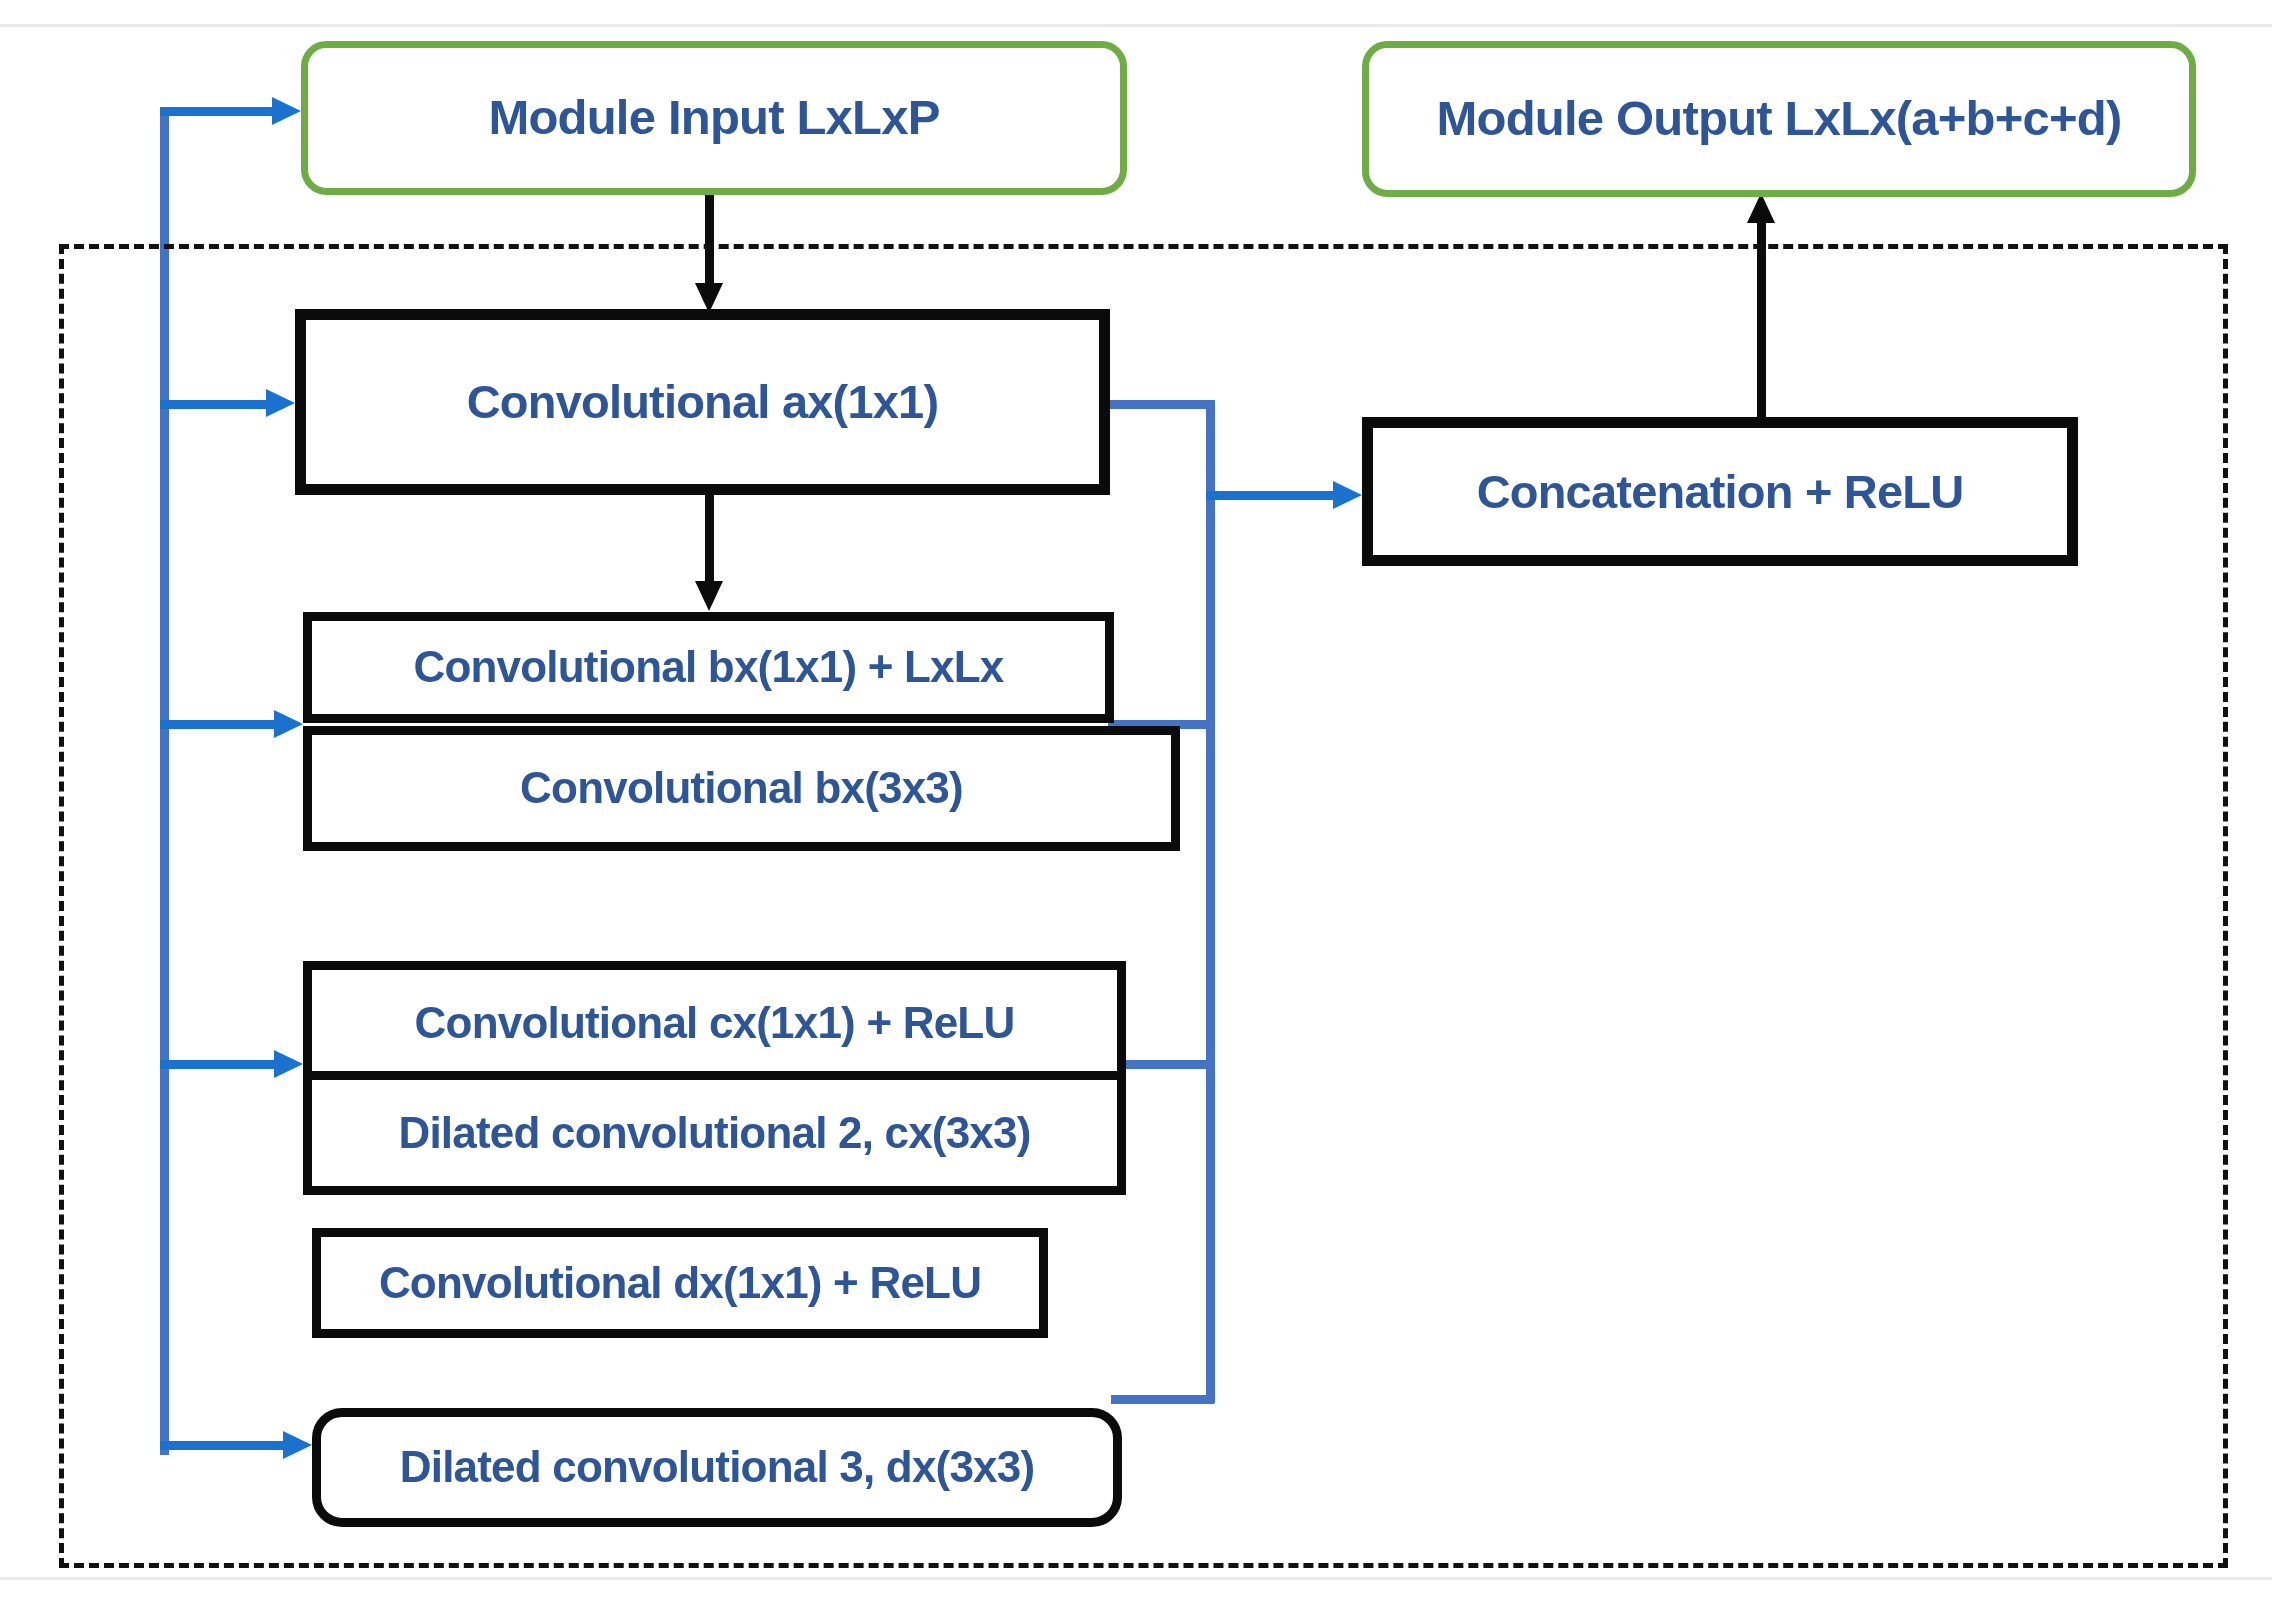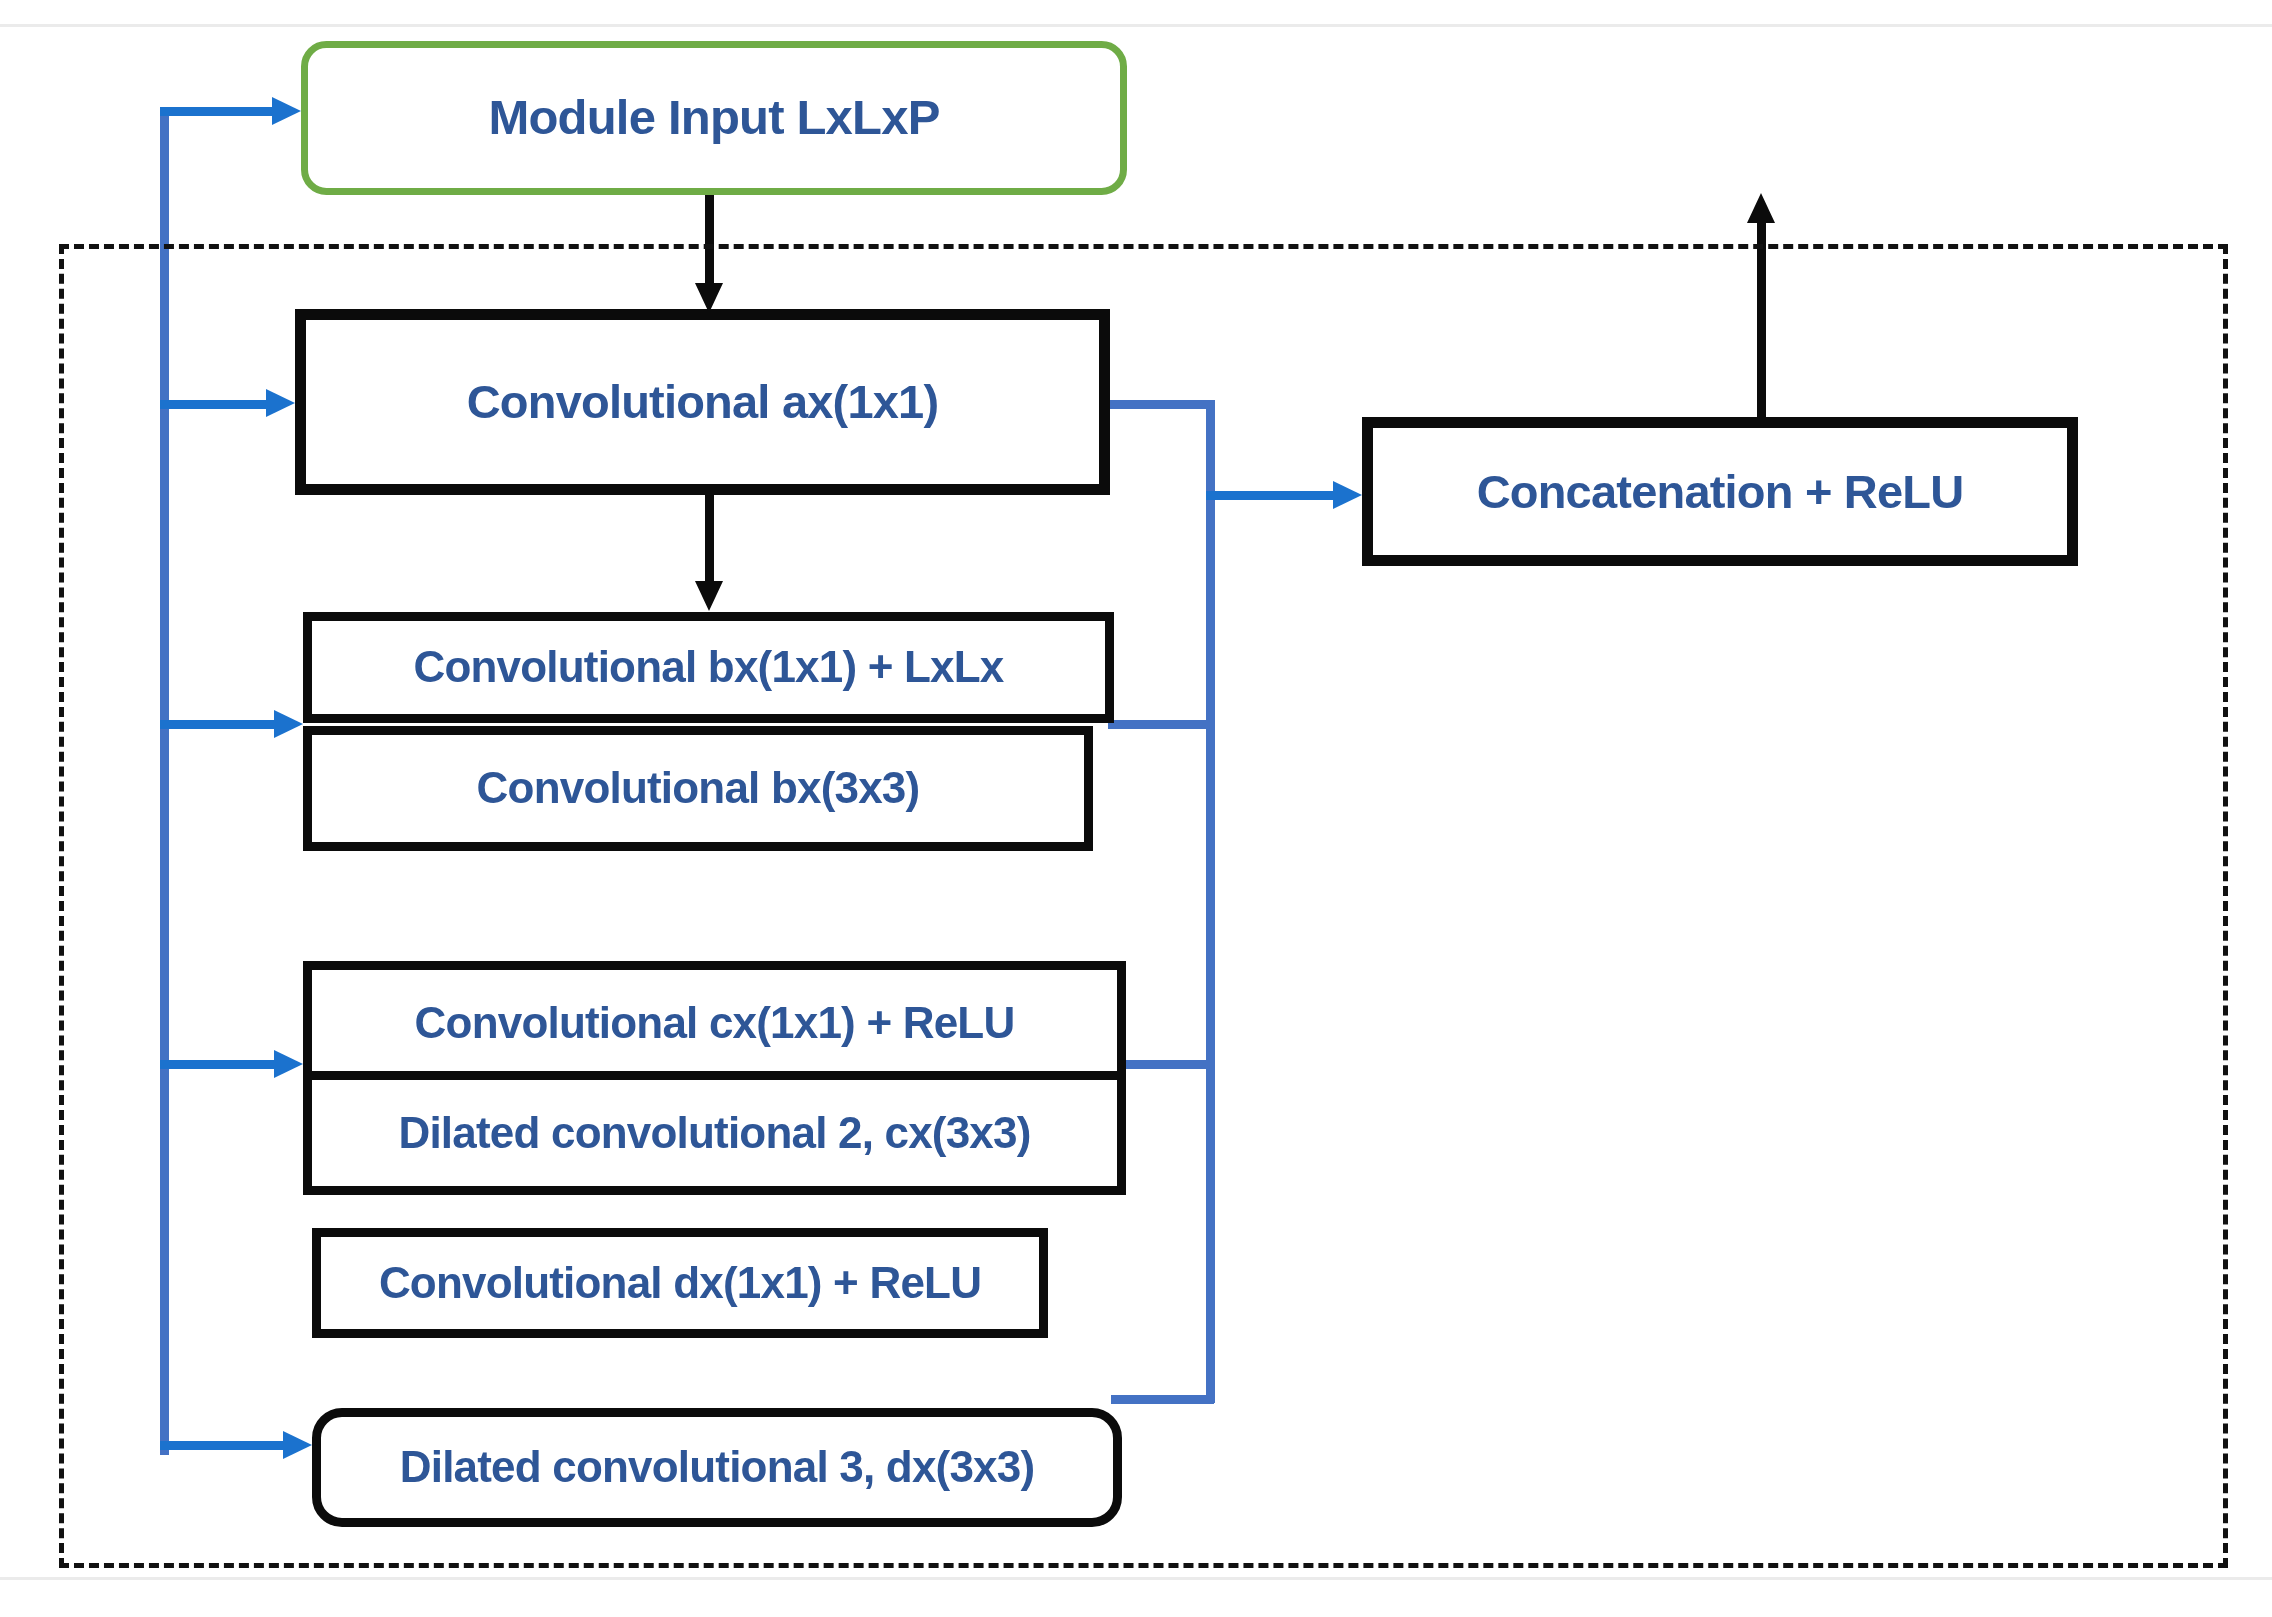--- a/index.html
+++ b/index.html
@@ -108,29 +108,32 @@
 
   <div class="line black-line" style="left:1757px;top:222px;width:9.3px;height:200px;"></div>
   <div class="ah ah-up" style="left:1747px;top:193px;"></div>
 
   <div class="boundary" style="left:59px;top:244px;width:2169px;height:1324px;"></div>
 
   <div class="node green-node" style="left:301px;top:41px;width:826px;height:154px;">
     <span>Module Input LxLxP</span>
   </div>
 
+  <div class="node green-node" style="left:1362px;top:41px;width:834px;height:156px;">
+    <span>Module Output LxLx(a+b+c+d)</span>
+  </div>
 
   <div class="node black-node" style="left:295px;top:309px;width:815px;height:186px;">
     <span>Convolutional ax(1x1)</span>
   </div>
 
   <div class="node stack-node" style="left:303px;top:612px;width:811px;height:111px;">
     <span>Convolutional bx(1x1) + LxLx</span>
   </div>
-  <div class="node stack-node" style="left:303px;top:726px;width:790px;height:125px;align-items:center;">
+  <div class="node stack-node" style="left:303px;top:726px;width:877px;height:125px;align-items:center;">
     <span>Convolutional bx(3x3)</span>
   </div>
 
   <div class="node stack-node" style="left:303px;top:961px;width:823px;height:124px;">
     <span>Convolutional cx(1x1) + ReLU</span>
   </div>
   <div class="node stack-node" style="left:303px;top:1071px;width:823px;height:124px;">
     <span>Dilated convolutional 2, cx(3x3)</span>
   </div>
 

